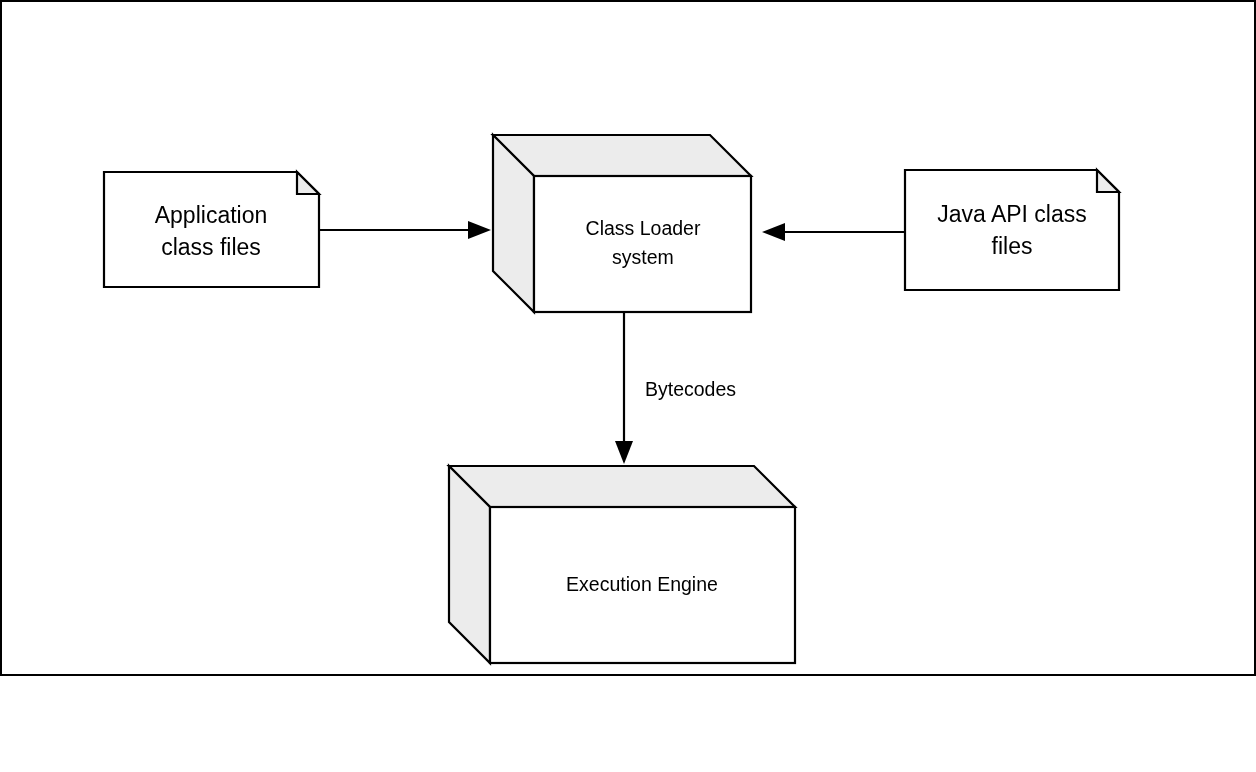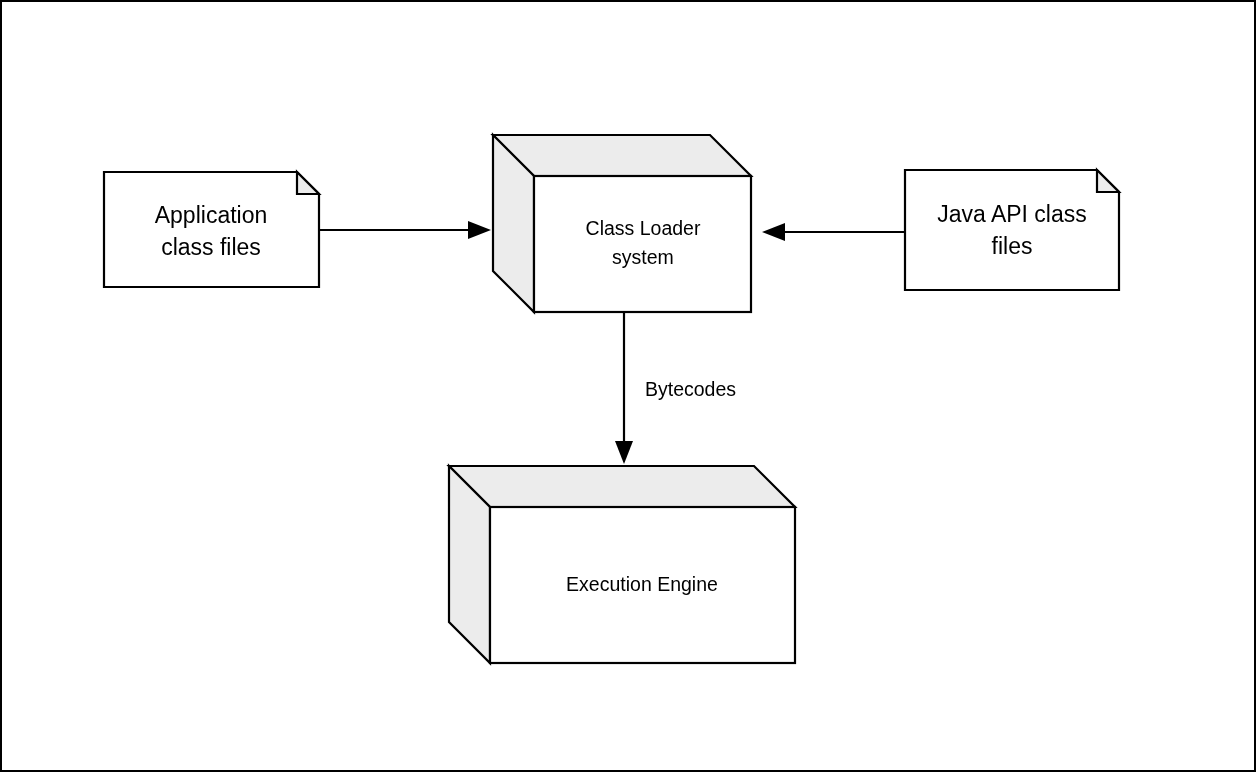--- a/index.html
+++ b/index.html
@@ -9,21 +9,21 @@
   }
   body {
     width: 1256px;
     height: 772px;
     font-family: "Liberation Sans", sans-serif;
     overflow: hidden;
   }
   #canvas-frame {
     position: relative;
     width: 1256px;
-    height: 772px;
+    height: 676px;
     box-sizing: border-box;
     border: 2px solid #000000;
     background: #ffffff;
   }
   #diagram-svg {
     position: absolute;
     left: 0;
     top: 0;
     display: block;
   }

